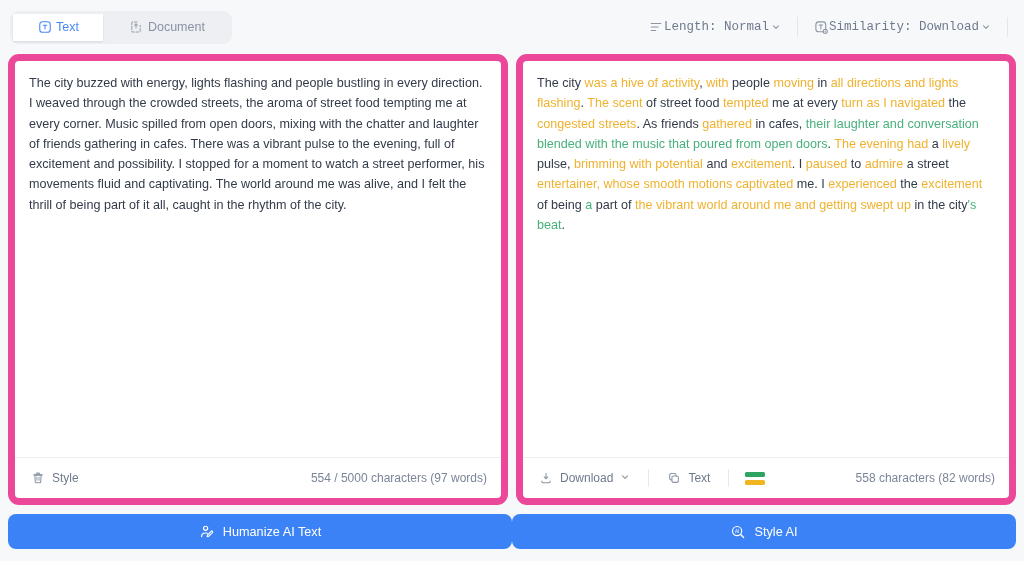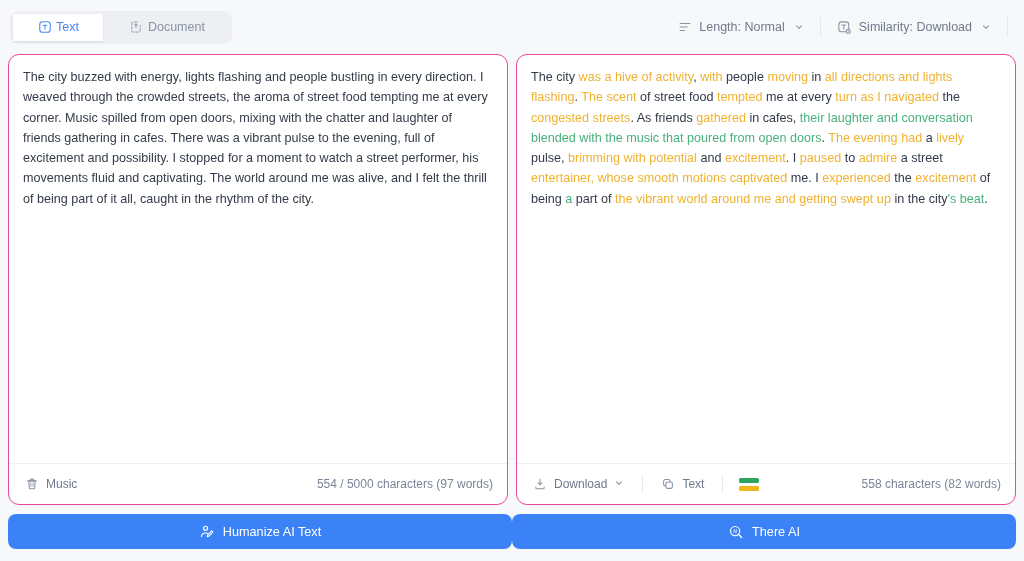--- a/index.html
+++ b/index.html
@@ -36,35 +36,35 @@
   }
   .tab.active { background: #ffffff; color: #4b88f5; box-shadow: 0 1px 2px rgba(20,30,60,.10); }
   .tab .ico { display: flex; align-items: center; justify-content: center; width: 15px; height: 15px; }
 
   .toolbar {
     margin-left: auto;
     display: flex; align-items: center;
     padding-right: 6px;
   }
   .tool {
-    display: flex; align-items: center; gap: 7px;
+    display: flex; align-items: center; 
     font-size: 12.5px; color: #6f7a8d;
     padding: 6px 16px;
-    cursor: pointer; white-space: nowrap;
+    cursor: pointer; white-space: nowrap; font-family: Liberation Mono, monospace;
   }
   .tool .ico { display: flex; align-items: center; justify-content: center; width: 15px; height: 15px; flex: 0 0 15px;}
   .tool .caret { margin-left: 2px; display:flex; }
   .tsep { width: 1px; height: 20px; background: #e2e6ed; }
 
   
   .panels { flex: 1 1 auto; display: flex; gap: 8px; padding: 0 8px; min-height: 0; }
   .panel {
     flex: 1 1 0; min-width: 0;
     background: #ffffff;
-    border: 1px solid #ec4899;
+    border: 7px solid #ec4899;
     border-radius: 11px;
     display: flex; flex-direction: column;
     overflow: hidden;
     justify-content: space-between;
   }
   .panel-body {
     flex: 1 1 auto;
     padding: 12px 14px 10px 14px;
     font-size: 12.6px;
     line-height: 20.3px;
@@ -186,21 +186,21 @@
       <div class="panel-foot">
         <div class="foot-btn">
           <span class="ico">
             <svg width="14" height="14" viewBox="0 0 16 16" fill="none">
               <path d="M3 4.4h10" stroke="#8b94a4" stroke-width="1.2" stroke-linecap="round"></path>
               <path d="M6.3 4.4V3.2a.8.8 0 0 1 .8-.8h1.8a.8.8 0 0 1 .8.8v1.2" stroke="#8b94a4" stroke-width="1.2" stroke-linecap="round"></path>
               <path d="M4.4 4.4h7.2l-.5 8a1 1 0 0 1-1 .95H5.9a1 1 0 0 1-1-.95l-.5-8z" stroke="#8b94a4" stroke-width="1.2" stroke-linejoin="round"></path>
               <path d="M6.8 7v3.6M9.2 7v3.6" stroke="#8b94a4" stroke-width="1.05" stroke-linecap="round"></path>
             </svg>
           </span>
-          <span>Music</span>
+          <span>Style</span>
         </div>
         <div class="counter">554 / 5000 characters (97 words)</div>
       </div>
     </div>
 
     <div class="panel">
       <div class="panel-body">
         <p id="output-text"><span>The city </span><span class="hl-orange">was a hive of activity</span><span>, </span><span class="hl-orange">with</span><span> people </span><span class="hl-orange">moving</span><span> in </span><span class="hl-orange">all directions and lights flashing</span><span>. </span><span class="hl-orange">The scent</span><span> of street food </span><span class="hl-orange">tempted</span><span> me at every </span><span class="hl-orange">turn as I navigated</span><span> the </span><span class="hl-orange">congested streets</span><span>. As friends </span><span class="hl-orange">gathered</span><span> in cafes, </span><span class="hl-green">their laughter and conversation blended with the music that poured from open doors</span><span>. </span><span class="hl-orange">The evening had</span><span> a </span><span class="hl-orange">lively</span><span> pulse, </span><span class="hl-orange">brimming with potential</span><span> and </span><span class="hl-orange">excitement</span><span>. I </span><span class="hl-orange">paused</span><span> to </span><span class="hl-orange">admire</span><span> a street </span><span class="hl-orange">entertainer, whose smooth motions captivated</span><span> me. I </span><span class="hl-orange">experienced</span><span> the </span><span class="hl-orange">excitement</span><span> of being </span><span class="hl-green">a</span><span> part of </span><span class="hl-orange">the vibrant world around me and getting swept up</span><span> in the city</span><span class="hl-green">'s beat</span><span>.</span></p>
       </div>
       <div class="panel-foot">
@@ -255,17 +255,17 @@
       <span>Humanize AI Text</span>
     </button>
     <button class="action">
       <span class="ico">
         <svg width="16" height="16" viewBox="0 0 16 16" fill="none">
           <circle cx="7.1" cy="7.1" r="4.6" stroke="#ffffff" stroke-width="1.2"></circle>
           <path d="M10.6 10.6 13.6 13.6" stroke="#ffffff" stroke-width="1.35" stroke-linecap="round"></path>
           <text x="7.1" y="9" text-anchor="middle" font-size="4.6" fill="#ffffff" font-family="Liberation Sans, sans-serif">AI</text>
         </svg>
       </span>
-      <span>There AI</span>
+      <span>Style AI</span>
     </button>
   </div>
 
 </div>
 
 </body></html>

